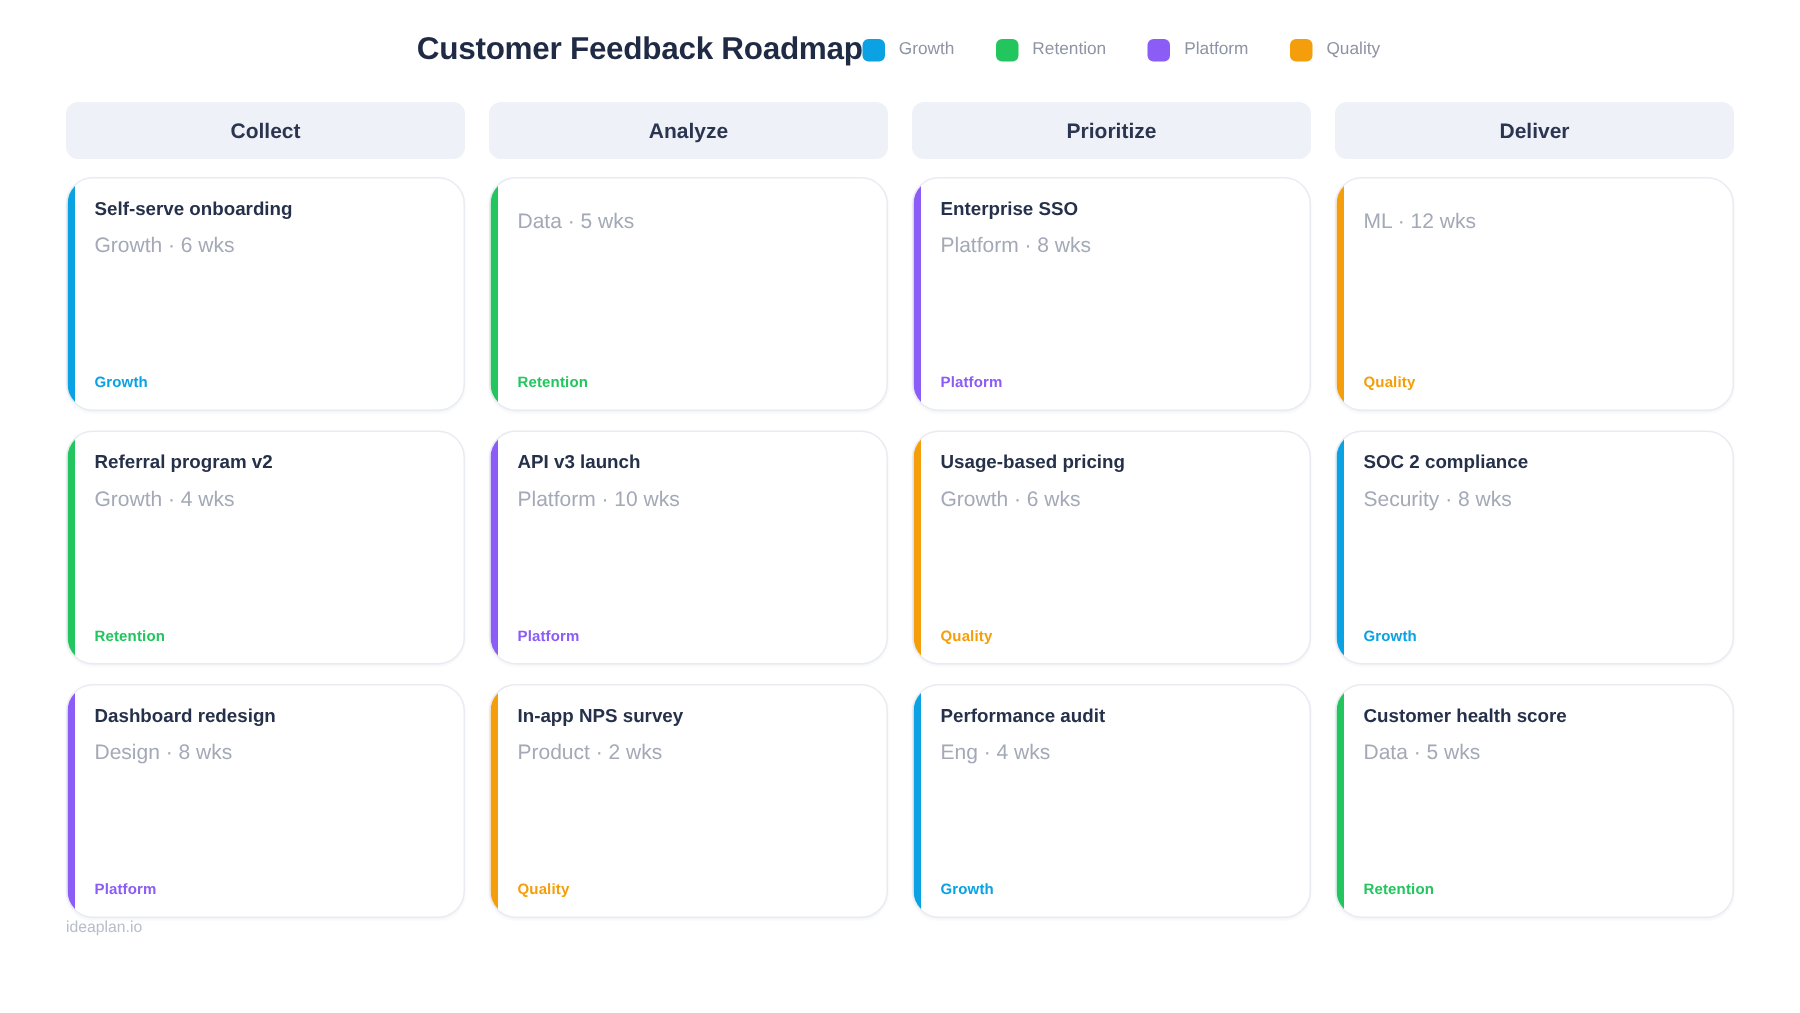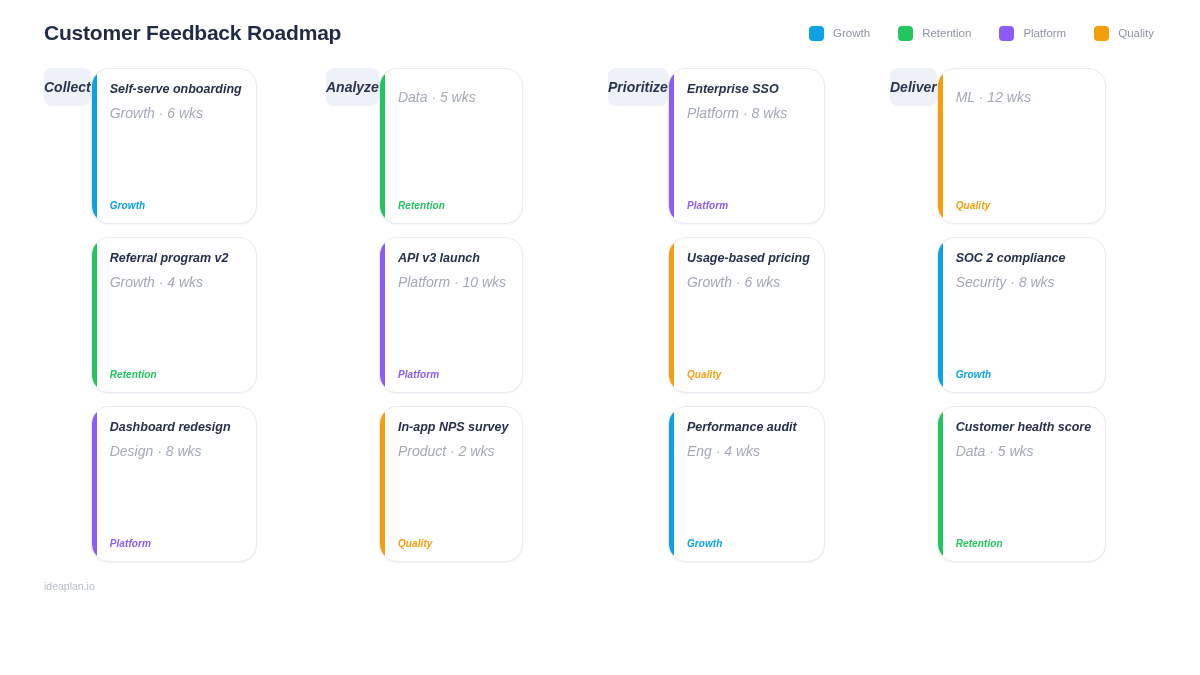--- a/index.html
+++ b/index.html
@@ -18,21 +18,21 @@
     width: 1200px;
     height: 675px;
     overflow: hidden;
     padding: 0 44px;
   }
 
   
   .topbar {
     display: flex;
     align-items: center;
-    justify-content: space-between;
+    justify-content: center;
     height: 58px;
     padding-top: 8px;
   }
 
   .page-title {
     font-size: 21px;
     font-weight: bold;
     color: #1f2a44;
     letter-spacing: -0.2px;
     white-space: nowrap;
@@ -67,22 +67,21 @@
   
   .board {
     display: grid;
     grid-template-columns: repeat(4, 1fr);
     column-gap: 16px;
     margin-top: 10px;
   }
 
   .column {
     display: flex;
-    flex-direction: row;
-    font-style: italic;
+    flex-direction: column;
   }
 
   .column-header {
     height: 38px;
     background: #eef1f7;
     border-radius: 8px;
     display: flex;
     align-items: center;
     justify-content: center;
     font-size: 14px;
@@ -137,21 +136,20 @@
   .card-spacer { flex: 1 1 auto; }
 
   .card-tag {
     font-size: 10px;
     font-weight: bold;
     letter-spacing: 0.1px;
   }
 
   
   .footer {
-    margin-top: 18px;
     font-size: 10.5px;
     color: #b7bdc9;
   }
 </style>
 </head>
 <body>
 
 <div class="page">
 
   <div class="topbar">

